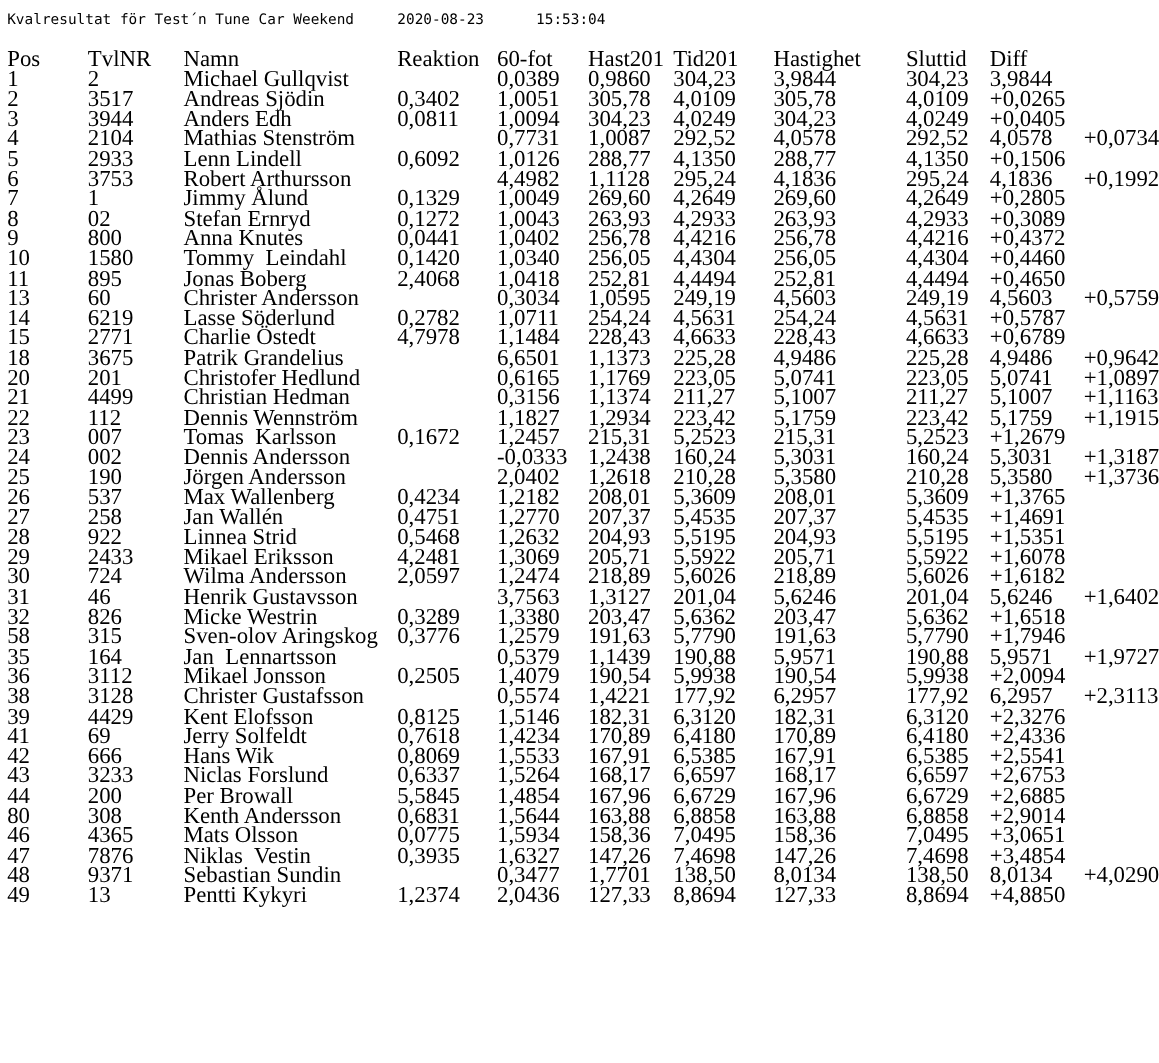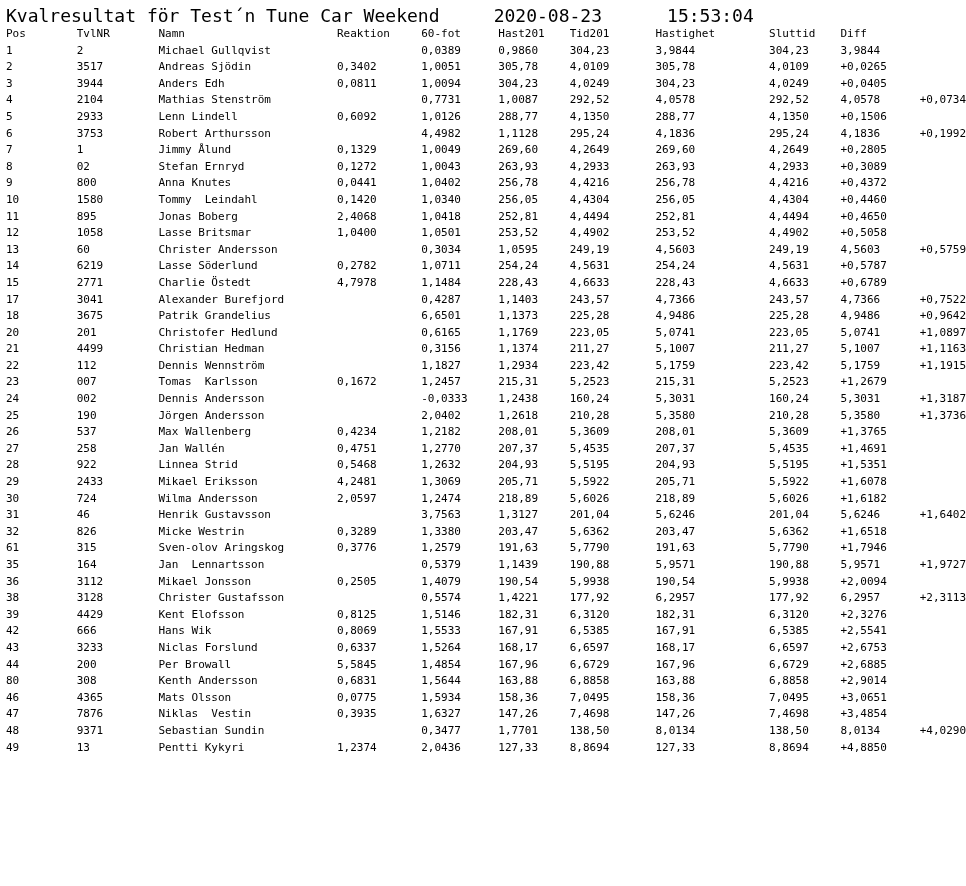--- a/index.html
+++ b/index.html
@@ -17,32 +17,33 @@
   }
   .page {
     position: relative;
     width: 966px;
     height: 886px;
     padding: 6px 0 0 6px;
     box-sizing: border-box;
   }
   .header-line {
     white-space: pre;
-    font-size: 18px;
+    font-size: 12px;
     line-height: 20px;
-    margin-bottom: 0;
+    margin-bottom: 16px;
   }
   .header-line .title { }
   .header-line .date { }
   .header-line .time { }
   table.results {
     border-collapse: collapse;
-    font-size: 11px;
+    font-size: 19px;
     line-height: 16.6px;
     table-layout: fixed;
+    font-family: Liberation Serif, serif;
   }
   table.results td, table.results th {
     padding: 0;
     margin: 0;
     white-space: pre;
     text-align: left;
     font-weight: normal;
     vertical-align: top;
   }
   .col-pos      { width: 72px; }
@@ -220,32 +221,20 @@
           <td>Jonas Boberg</td>
           <td>2,4068</td>
           <td>1,0418</td>
           <td>252,81</td>
           <td>4,4494</td>
           <td>252,81</td>
           <td>4,4494</td>
           <td>+0,4650</td>
         </tr>
         <tr>
-          <td>12</td>
-          <td>1058</td>
-          <td>Lasse Britsmar</td>
-          <td>1,0400</td>
-          <td>1,0501</td>
-          <td>253,52</td>
-          <td>4,4902</td>
-          <td>253,52</td>
-          <td>4,4902</td>
-          <td>+0,5058</td>
-        </tr>
-        <tr>
           <td>13</td>
           <td>60</td>
           <td>Christer Andersson</td>
           <td></td>
           <td>0,3034</td>
           <td>1,0595</td>
           <td>249,19</td>
           <td>4,5603</td>
           <td>249,19</td>
           <td>4,5603</td>
@@ -269,33 +258,20 @@
           <td>Charlie Östedt</td>
           <td>4,7978</td>
           <td>1,1484</td>
           <td>228,43</td>
           <td>4,6633</td>
           <td>228,43</td>
           <td>4,6633</td>
           <td>+0,6789</td>
         </tr>
         <tr>
-          <td>17</td>
-          <td>3041</td>
-          <td>Alexander Burefjord</td>
-          <td></td>
-          <td>0,4287</td>
-          <td>1,1403</td>
-          <td>243,57</td>
-          <td>4,7366</td>
-          <td>243,57</td>
-          <td>4,7366</td>
-          <td>+0,7522</td>
-        </tr>
-        <tr>
           <td>18</td>
           <td>3675</td>
           <td>Patrik Grandelius</td>
           <td></td>
           <td>6,6501</td>
           <td>1,1373</td>
           <td>225,28</td>
           <td>4,9486</td>
           <td>225,28</td>
           <td>4,9486</td>
@@ -457,21 +433,21 @@
           <td>Micke Westrin</td>
           <td>0,3289</td>
           <td>1,3380</td>
           <td>203,47</td>
           <td>5,6362</td>
           <td>203,47</td>
           <td>5,6362</td>
           <td>+1,6518</td>
         </tr>
         <tr>
-          <td>61</td>
+          <td>58</td>
           <td>315</td>
           <td>Sven-olov Aringskog</td>
           <td>0,3776</td>
           <td>1,2579</td>
           <td>191,63</td>
           <td>5,7790</td>
           <td>191,63</td>
           <td>5,7790</td>
           <td>+1,7946</td>
         </tr>
@@ -519,20 +495,32 @@
           <td>Kent Elofsson</td>
           <td>0,8125</td>
           <td>1,5146</td>
           <td>182,31</td>
           <td>6,3120</td>
           <td>182,31</td>
           <td>6,3120</td>
           <td>+2,3276</td>
         </tr>
         <tr>
+          <td>41</td>
+          <td>69</td>
+          <td>Jerry Solfeldt</td>
+          <td>0,7618</td>
+          <td>1,4234</td>
+          <td>170,89</td>
+          <td>6,4180</td>
+          <td>170,89</td>
+          <td>6,4180</td>
+          <td>+2,4336</td>
+        </tr>
+        <tr>
           <td>42</td>
           <td>666</td>
           <td>Hans Wik</td>
           <td>0,8069</td>
           <td>1,5533</td>
           <td>167,91</td>
           <td>6,5385</td>
           <td>167,91</td>
           <td>6,5385</td>
           <td>+2,5541</td>

